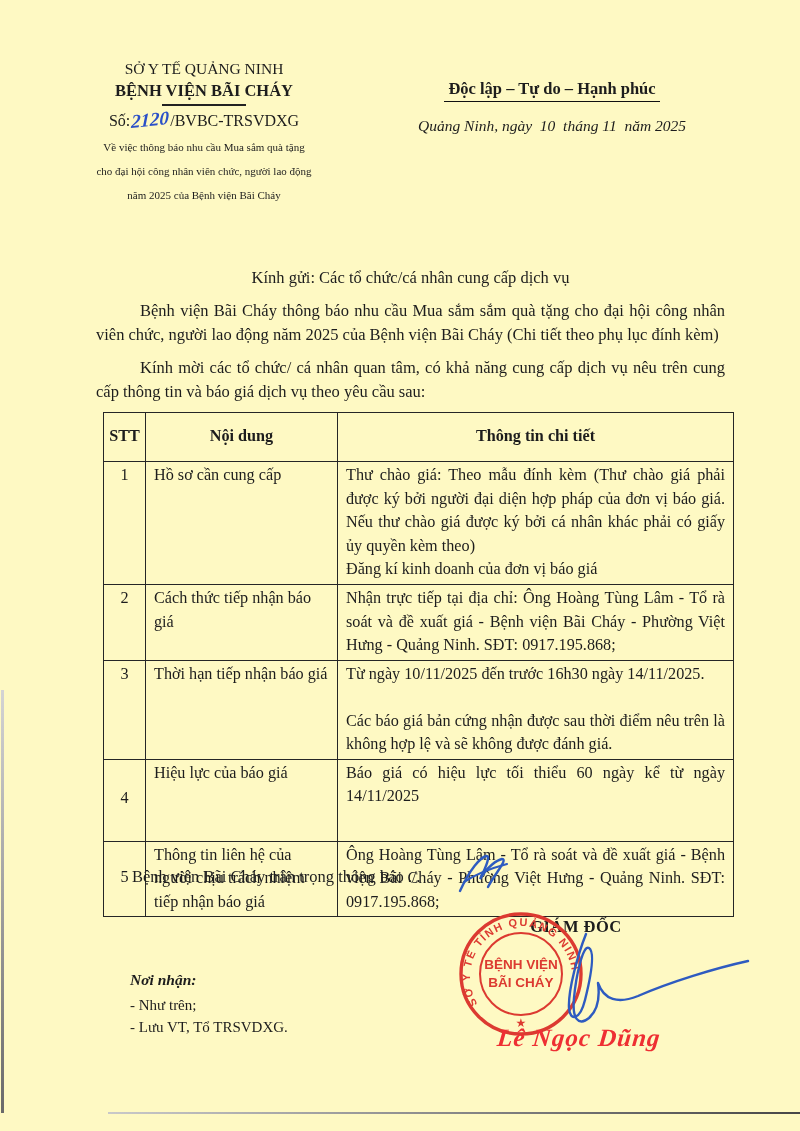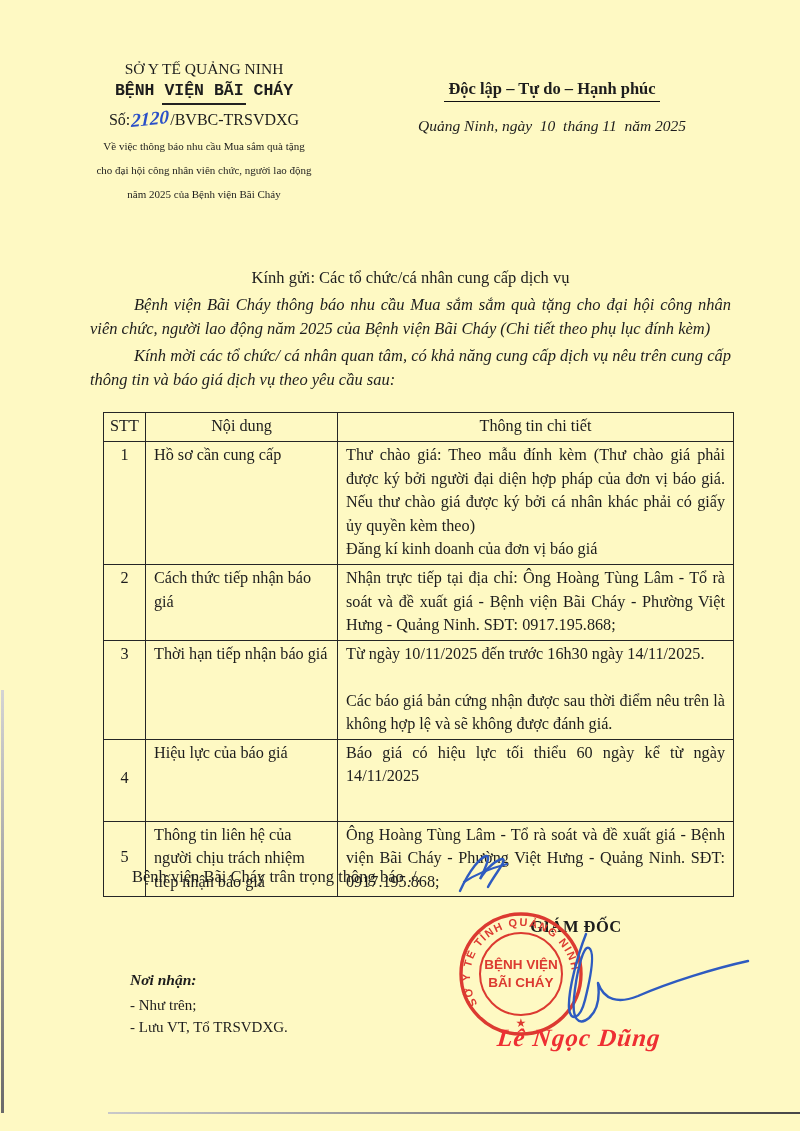--- a/index.html
+++ b/index.html
@@ -8,37 +8,37 @@
     width:800px;height:1131px;
     margin:0 auto;
     background:#fef9c3;
     overflow:hidden;
     font-family:"Liberation Serif","DejaVu Serif",serif;
     color:#1d1d1d;
   }
   
   .head-left{position:absolute;left:78px;top:60px;width:252px;text-align:center;}
   .head-left .org-parent{font-size:15.5px;}
-  .head-left .org-name{font-size:16.5px;font-weight:bold;margin-top:3px;font-family:Liberation Mono, monospace;}
+  .head-left .org-name{font-size:16.5px;font-weight:bold;margin-top:3px;}
   .head-left .org-underline{width:84px;height:1.5px;background:#222;margin:3px auto 3px;}
   .doc-number{font-size:16px;margin-top:1px;white-space:nowrap;}
   .doc-number .hand{display:inline-block;color:#2b50c8;font-size:19px;font-style:italic;font-weight:bold;transform:rotate(-6deg) skewX(-8deg);margin:0 1px;}
   .doc-subject{font-size:11px;line-height:24px;margin:4px auto 0;width:218px;text-align:center;}
   .head-right{position:absolute;left:352px;top:60px;width:400px;text-align:center;}
   .head-right .national{font-size:16px;font-weight:bold;letter-spacing:.2px;}
   .head-right .motto{display:inline-block;font-size:16.5px;font-weight:bold;border-bottom:1.8px solid #111;padding:0 4px 2px;margin-top:19px;}
   .dateline{font-size:15.5px;font-style:italic;margin-top:15px;white-space:pre;}
   
   .body-text{position:absolute;left:88px;top:266px;width:645px;font-size:16.5px;line-height:24.6px;}
   .salutation{text-align:center;}
-  .body-text p{margin:2px;text-align:justify;text-indent:44px;font-style:italic;}
+  .body-text p{margin:8px;text-align:justify;text-indent:44px;}
   
   table.req{position:absolute;left:103px;top:412px;width:630px;border-collapse:collapse;table-layout:fixed;font-size:16.2px;}
   table.req th,table.req td{border:1.6px solid #262626;vertical-align:top;padding:2px 8px;line-height:23.5px;}
-  table.req th{font-weight:normal;text-align:center;padding:2px 2px;height:24px;}
+  table.req th{font-weight:bold;text-align:center;padding:12px 2px;height:24px;}
   col.c-stt{width:42px;} col.c-nd{width:192px;} col.c-ct{width:396px;}
   td.stt{text-align:center;padding-top:5px;}
   tr.r4 td.stt,tr.r5 td.stt{vertical-align:middle;padding-top:0;}
   td.nd{padding-left:11px;}
   td.ct p{margin:0;text-align:justify;}
   tr.gap td.ct p + p{margin-top:23px;}
   tr.r1 td{height:118px;} tr.r2 td{height:71px;} tr.r3 td{height:84px;}
   tr.r4 td{height:77px;} tr.r5 td{height:70px;}
   
   .closing{position:absolute;left:88px;top:867px;width:645px;font-size:16.5px;text-indent:44px;}

